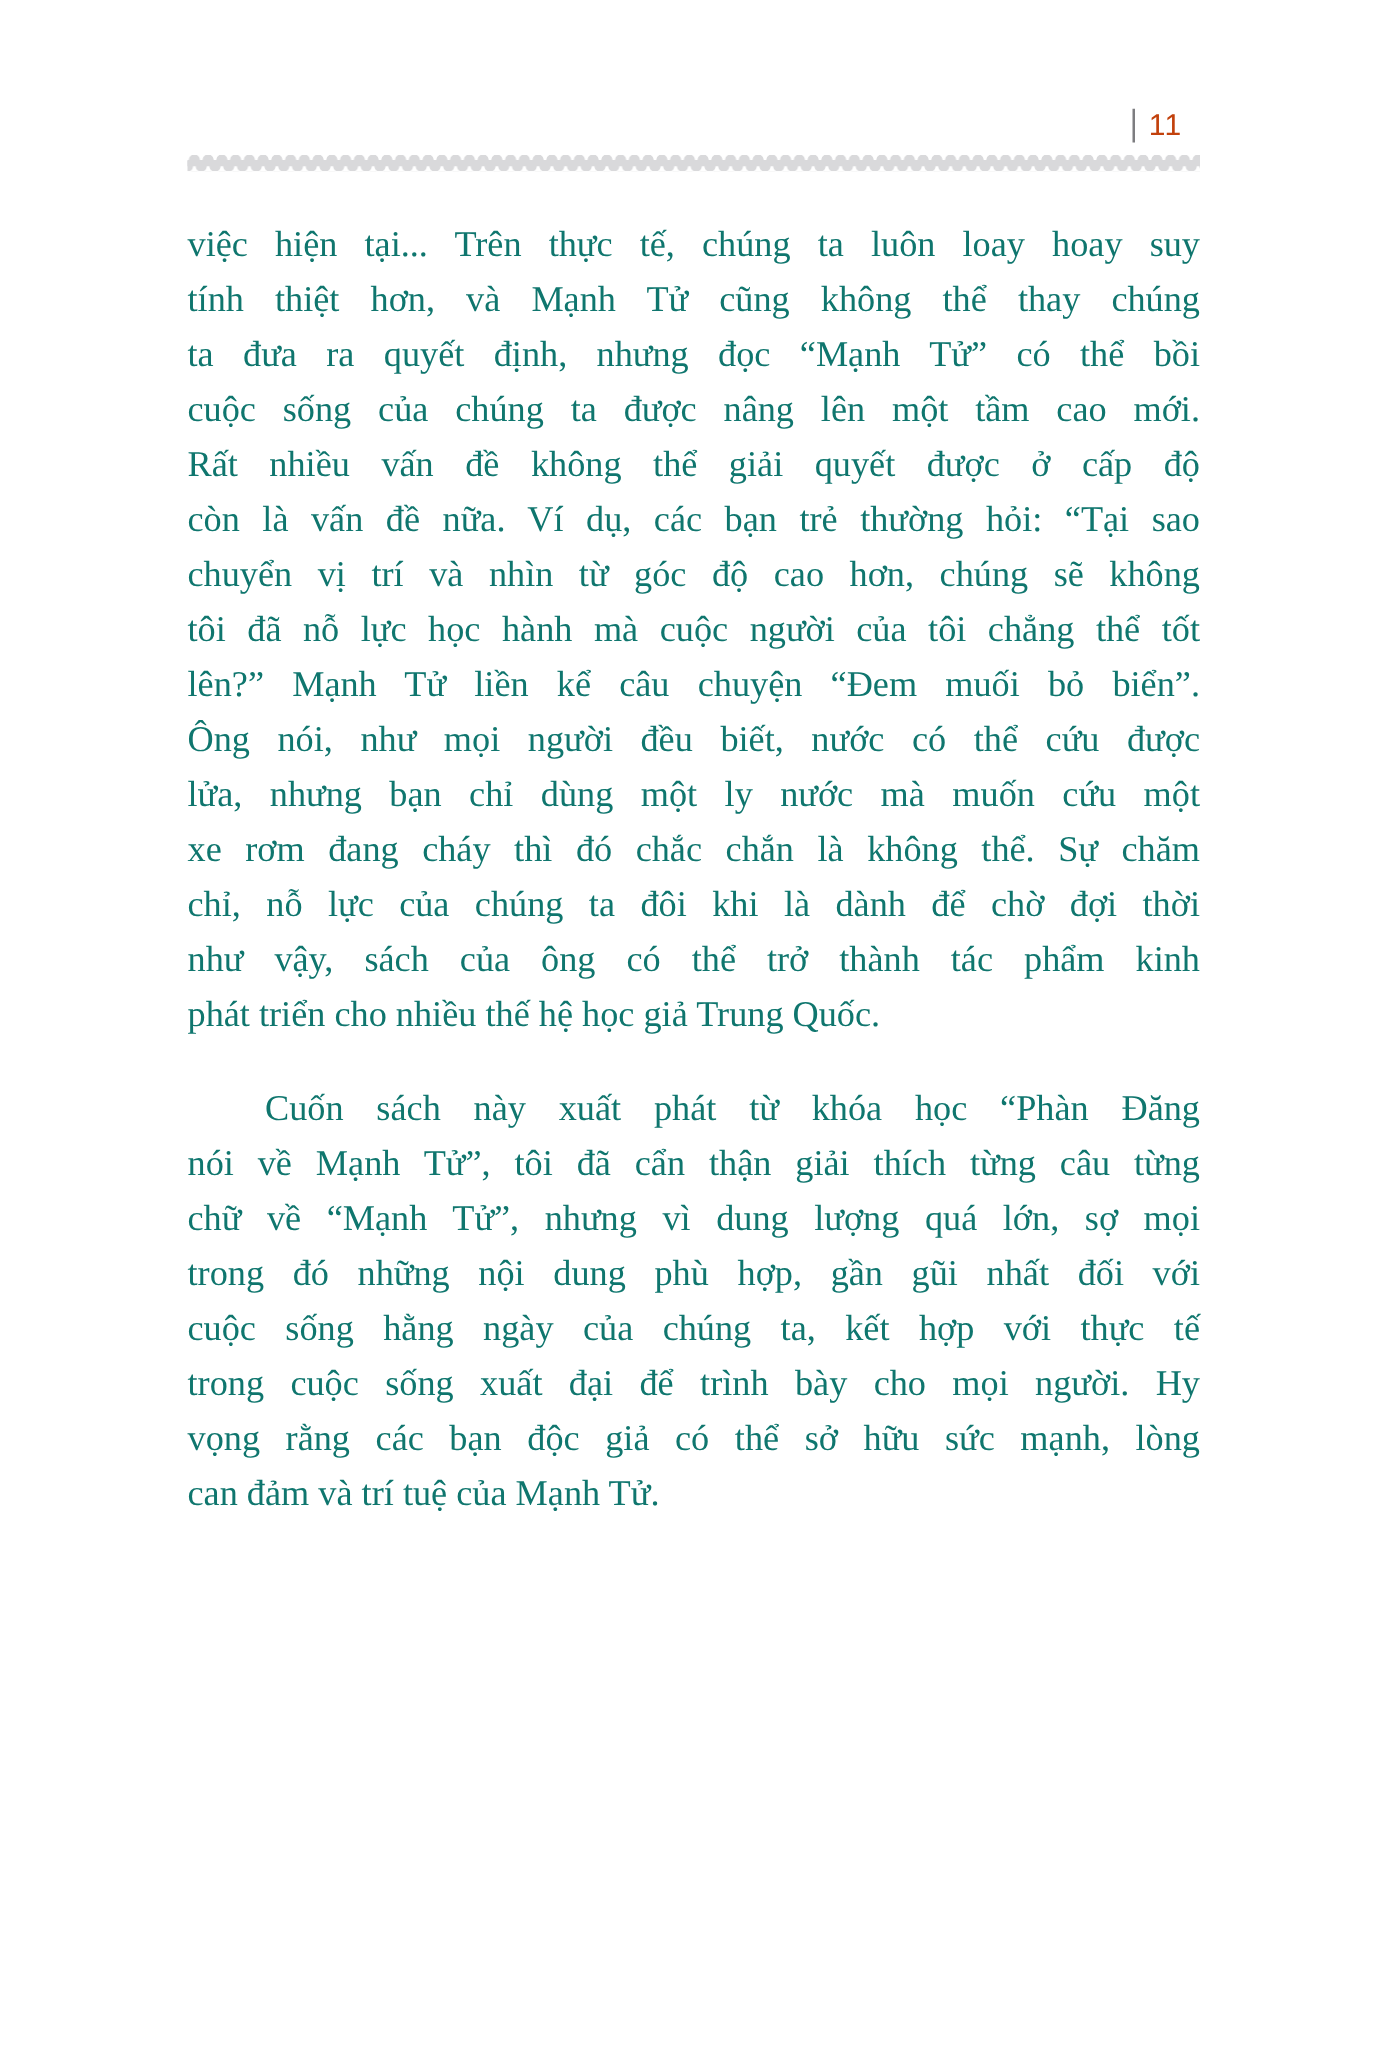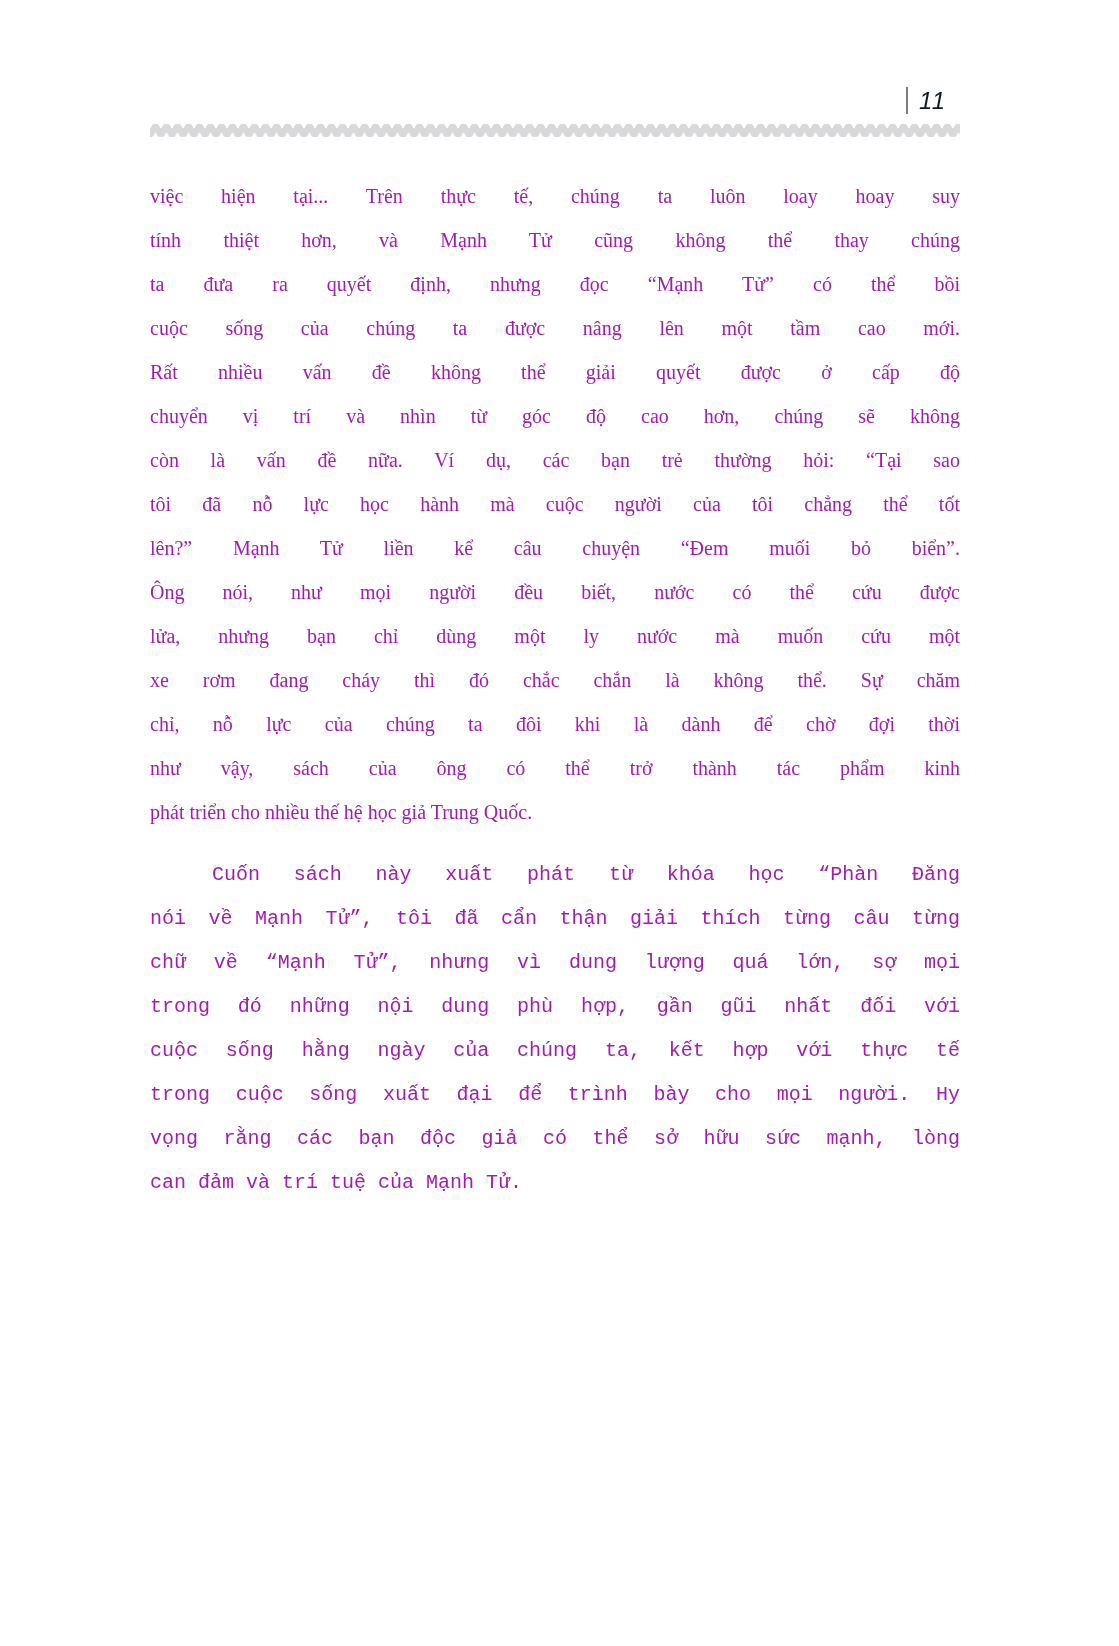--- a/index.html
+++ b/index.html
@@ -31,44 +31,43 @@
     display: inline-block;
     width: 2px;
     height: 27px;
     background: #7d7d80;
     margin-right: 11px;
   }
   .pn-num {
     font-family: "Liberation Sans", "DejaVu Sans", sans-serif;
     font-size: 24px;
     line-height: 27px;
-    color: #0f172a;
+    color: #c2410c;
     letter-spacing: 1px;
-    font-style: italic;
   }
   
   .deco-border {
     height: 13px;
     width: 810px;
     background-image:
       radial-gradient(circle at 5.5px 4px,  #d9d9db 4.1px, rgba(217,217,219,0) 4.7px),
       radial-gradient(circle at 5.5px 9px,  #d9d9db 4.1px, rgba(217,217,219,0) 4.7px),
       linear-gradient(#d9d9db, #d9d9db);
     background-size: 11px 13px, 11px 13px, 100% 5px;
     background-position: 0 0, 5.5px 0, 0 4px;
     background-repeat: repeat-x, repeat-x, no-repeat;
   }
   
   .text-block {
     margin-top: 37px;
-    color: #a21caf;
-    font-size: 20px;
+    color: #0f766e;
+    font-size: 29px;
   }
   .para { margin: 0; }
-  .para + .para { margin-top: 19px; font-family: Liberation Mono, monospace; }
+  .para + .para { margin-top: 31px; }
   .line {
     line-height: 44px;
     text-align: justify;
     text-align-last: justify;
     white-space: normal;
   }
   .line.last {
     text-align-last: left;
   }
   .line.indent {
@@ -88,22 +87,22 @@
   <div class="deco-border"></div>
 
   <div class="text-block">
 
     <div class="para">
       <div class="line">việc hiện tại... Trên thực tế, chúng ta luôn loay hoay suy</div>
       <div class="line">tính thiệt hơn, và Mạnh Tử cũng không thể thay chúng</div>
       <div class="line">ta đưa ra quyết định, nhưng đọc “Mạnh Tử” có thể bồi</div>
       <div class="line">cuộc sống của chúng ta được nâng lên một tầm cao mới.</div>
       <div class="line">Rất nhiều vấn đề không thể giải quyết được ở cấp độ</div>
+      <div class="line">còn là vấn đề nữa. Ví dụ, các bạn trẻ thường hỏi: “Tại sao</div>
       <div class="line">chuyển vị trí và nhìn từ góc độ cao hơn, chúng sẽ không</div>
-      <div class="line">còn là vấn đề nữa. Ví dụ, các bạn trẻ thường hỏi: “Tại sao</div>
       <div class="line">tôi đã nỗ lực học hành mà cuộc người của tôi chẳng thể tốt</div>
       <div class="line">lên?” Mạnh Tử liền kể câu chuyện “Đem muối bỏ biển”.</div>
       <div class="line">Ông nói, như mọi người đều biết, nước có thể cứu được</div>
       <div class="line">lửa, nhưng bạn chỉ dùng một ly nước mà muốn cứu một</div>
       <div class="line">xe rơm đang cháy thì đó chắc chắn là không thể. Sự chăm</div>
       <div class="line">chỉ, nỗ lực của chúng ta đôi khi là dành để chờ đợi thời</div>
       <div class="line">như vậy, sách của ông có thể trở thành tác phẩm kinh</div>
       <div class="line last">phát triển cho nhiều thế hệ học giả Trung Quốc.</div>
     </div>
 

